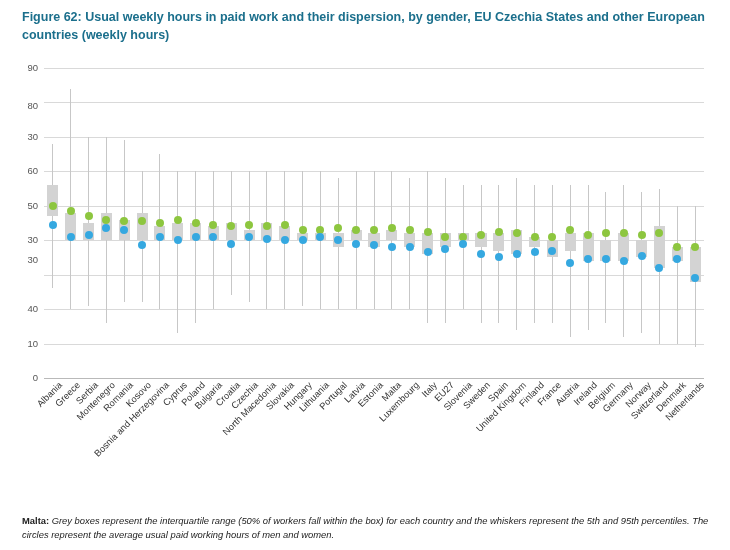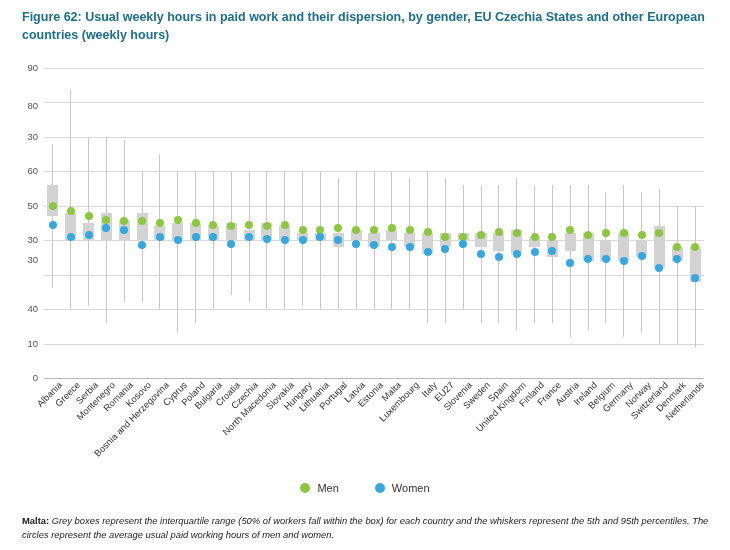--- a/index.html
+++ b/index.html
@@ -357,20 +357,19 @@
         <div class="xlabel" style="left: 548.054px;">Ireland</div>
         <div class="xlabel" style="left: 565.892px;">Belgium</div>
         <div class="xlabel" style="left: 583.73px;">Germany</div>
         <div class="xlabel" style="left: 601.568px;">Norway</div>
         <div class="xlabel" style="left: 619.405px;">Switzerland</div>
         <div class="xlabel" style="left: 637.243px;">Denmark</div>
         <div class="xlabel" style="left: 655.081px;">Netherlands</div>
       </div>
   </div>
 
-  <div class="legend" id="legend"><span class="legend-item"><span class="legend-swatch" style="background: rgb(141, 198, 63);"></span><span>Men</span></span><span class="legend-item"><span class="legend-swatch" style="background: rgb(53, 168, 224);"></span><span>Women</span></span></div>
 
   <div class="note">
     <b>Malta:</b>
     <span>Grey boxes represent the interquartile range (50% of workers fall within the box) for each country and the whiskers represent the 5th and 95th percentiles. The circles represent the average usual paid working hours of men and women.</span>
   </div>
 
 </div>
 
 </body></html>

